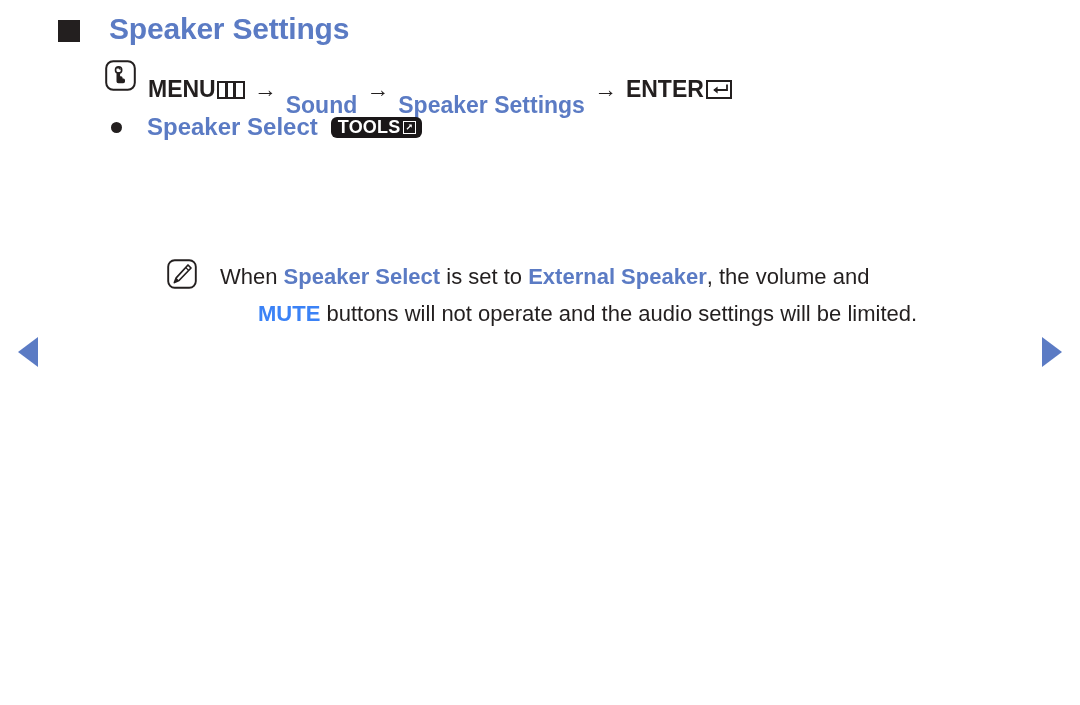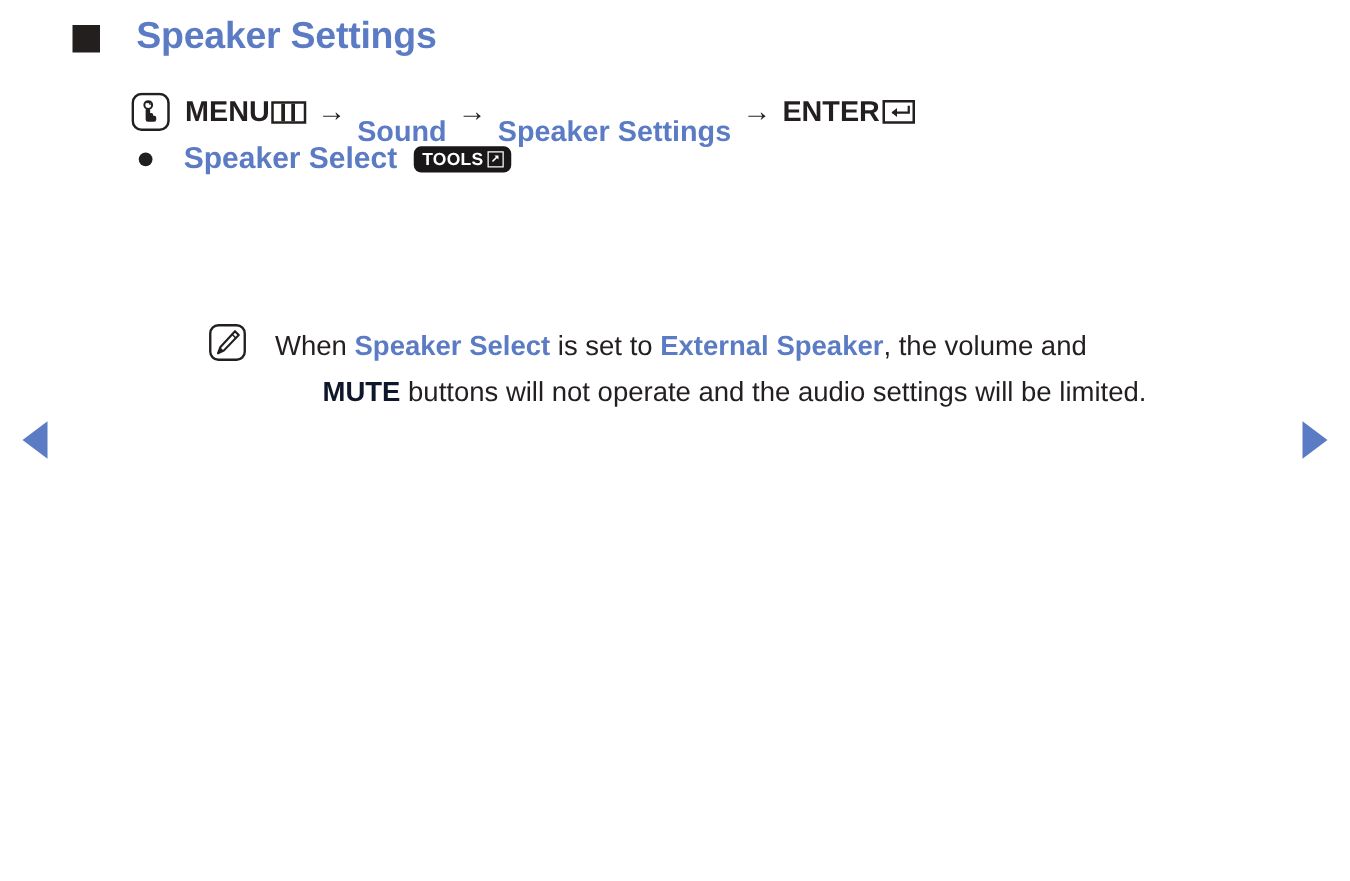--- a/index.html
+++ b/index.html
@@ -46,21 +46,20 @@
     letter-spacing: -0.2px;
     white-space: nowrap;
   }
 
   
   .menu-path {
     position: absolute;
     left: 105px;
     top: 60px;
     display: flex;
-    align-items: center;
     font-size: 23px;
     font-weight: bold;
     white-space: nowrap;
   }
   .touch-icon {
     width: 31px;
     height: 31px;
     flex: 0 0 auto;
     display: inline-block;
   }
@@ -136,21 +135,21 @@
     background: #1a1718;
     border-radius: 6px;
     height: 21px;
     padding: 0 6px 0 7px;
     display: inline-flex;
     align-items: center;
     gap: 3px;
   }
   .tools-badge .tb-text {
     color: #ffffff;
-    font-size: 14px;
+    font-size: 18px;
     font-weight: bold;
     letter-spacing: 0.2px;
     line-height: 1;
   }
   .tools-badge .tb-icon {
     width: 13px;
     height: 13px;
     border: 1.4px solid #ffffff;
     box-sizing: border-box;
     position: relative;
@@ -186,21 +185,21 @@
     margin-top: 1px;
   }
   .note-text {
     margin-left: 23px;
     font-size: 22px;
     line-height: 37px;
     color: #231f1f;
     text-indent: 0;
   }
   .note-text .hl { color: #5b7bc4; font-weight: bold; }
-  .note-text .bold { font-weight: bold; color: #0f172a; text-align: right; }
+  .note-text .bold { font-weight: bold; color: #3b82f6; text-align: right; }
   .note-text .line2 { display: block; padding-left: 38px; }
 
   
   .nav-arrow {
     position: absolute;
     top: 337px;
     width: 0;
     height: 0;
     cursor: pointer;
   }

